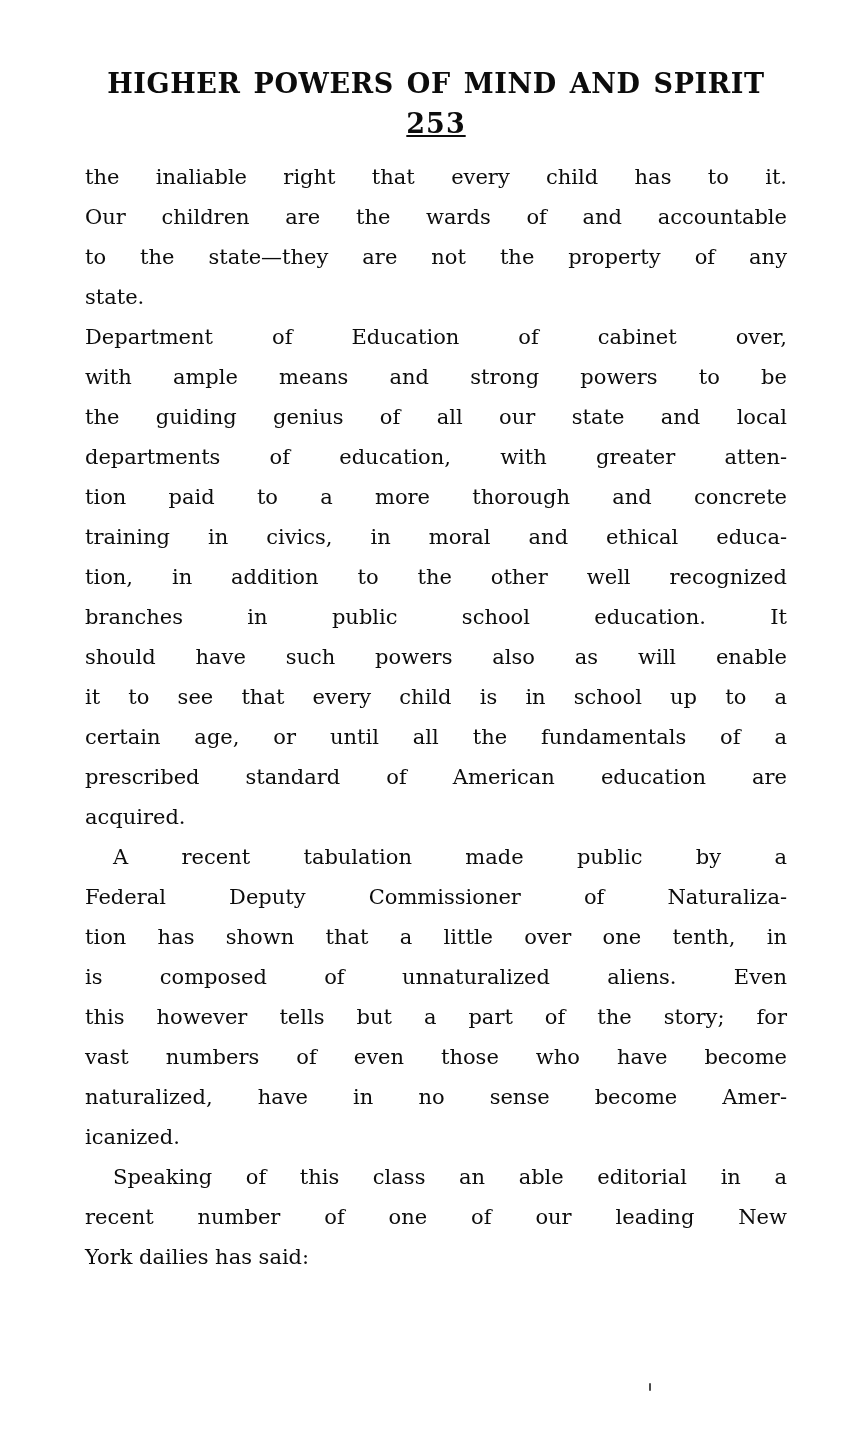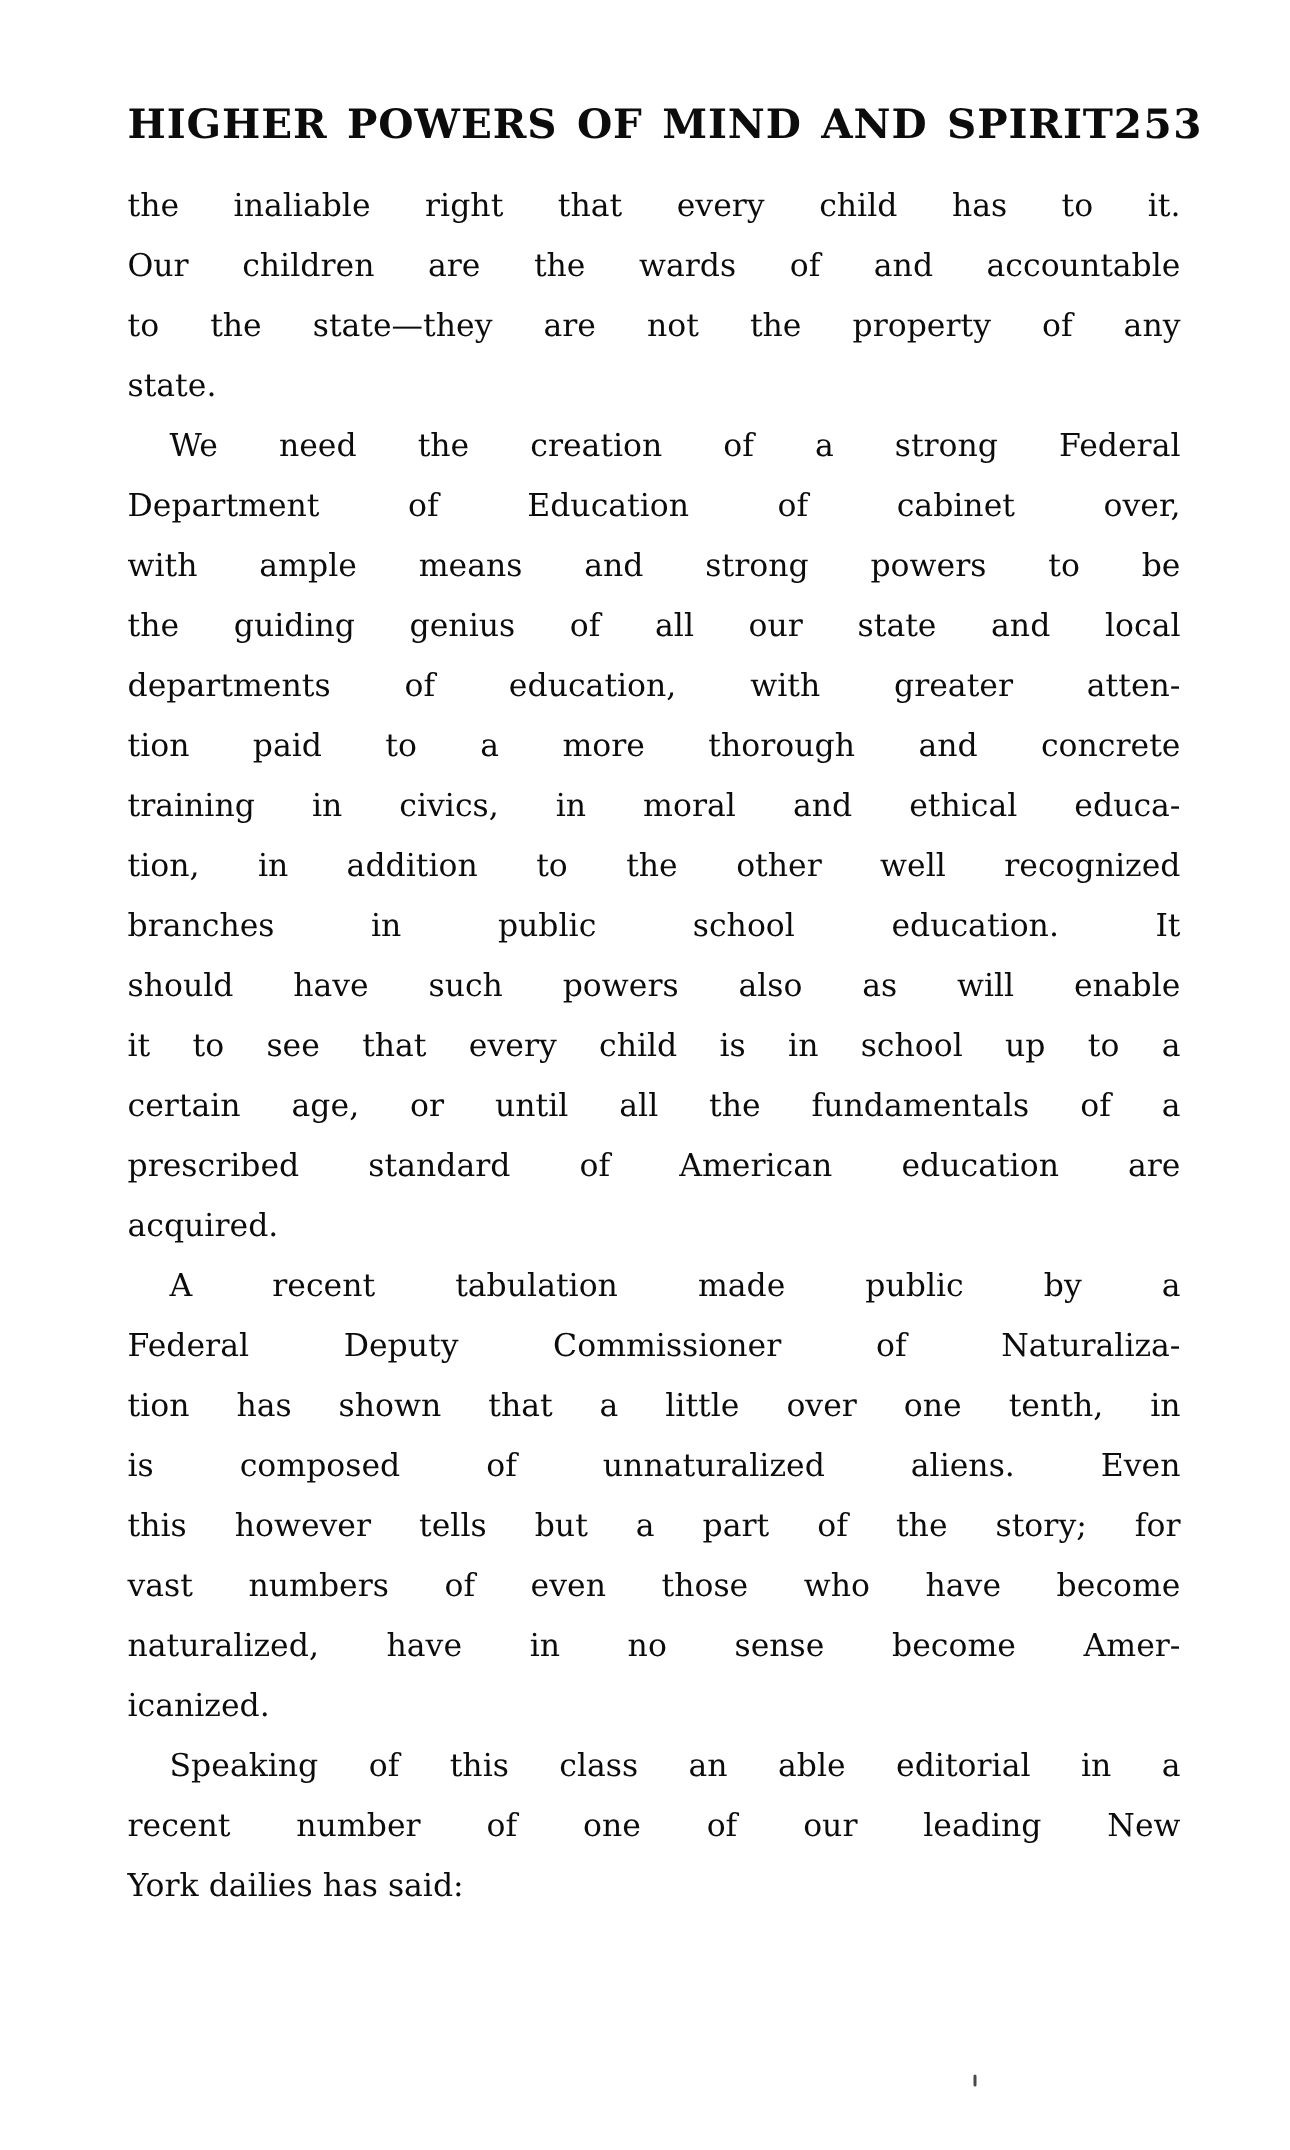--- a/index.html
+++ b/index.html
@@ -27,23 +27,25 @@
   .page-header {
     display: flex;
     justify-content: space-between;
     align-items: center;
     font-size: 27px;
     line-height: 40px;
     letter-spacing: 0.6px;
     word-spacing: 3px;
     white-space: nowrap;
     font-weight: 600;
+    flex-direction: column;
   }
   .page-number {
     letter-spacing: 1px;
+    text-decoration: underline;
   }
   .page-body {
     margin-top: 13px;
   }
   .line {
     font-size: 21px;
     line-height: 40px;
     text-align: justify;
     text-align-last: justify;
     -moz-text-align-last: justify;
@@ -72,21 +74,20 @@
 <div class="page">
   <header class="page-header">
     <span class="running-title">HIGHER POWERS OF MIND AND SPIRIT</span>
     <span class="page-number">253</span>
   </header>
   <main class="page-body" id="body-container">
       <div class="line">the inaliable right that every child has to it.</div>
       <div class="line">Our children are the wards of and accountable</div>
       <div class="line">to the state—they are not the property of any</div>
       <div class="line para-end">state.</div>
-      <div class="line indent">We need the creation of a strong Federal</div>
       <div class="line">Department of Education of cabinet over,</div>
       <div class="line">with ample means and strong powers to be</div>
       <div class="line">the guiding genius of all our state and local</div>
       <div class="line">departments of education, with greater atten-</div>
       <div class="line">tion paid to a more thorough and concrete</div>
       <div class="line">training in civics, in moral and ethical educa-</div>
       <div class="line">tion, in addition to the other well recognized</div>
       <div class="line">branches in public school education. It</div>
       <div class="line">should have such powers also as will enable</div>
       <div class="line">it to see that every child is in school up to a</div>

